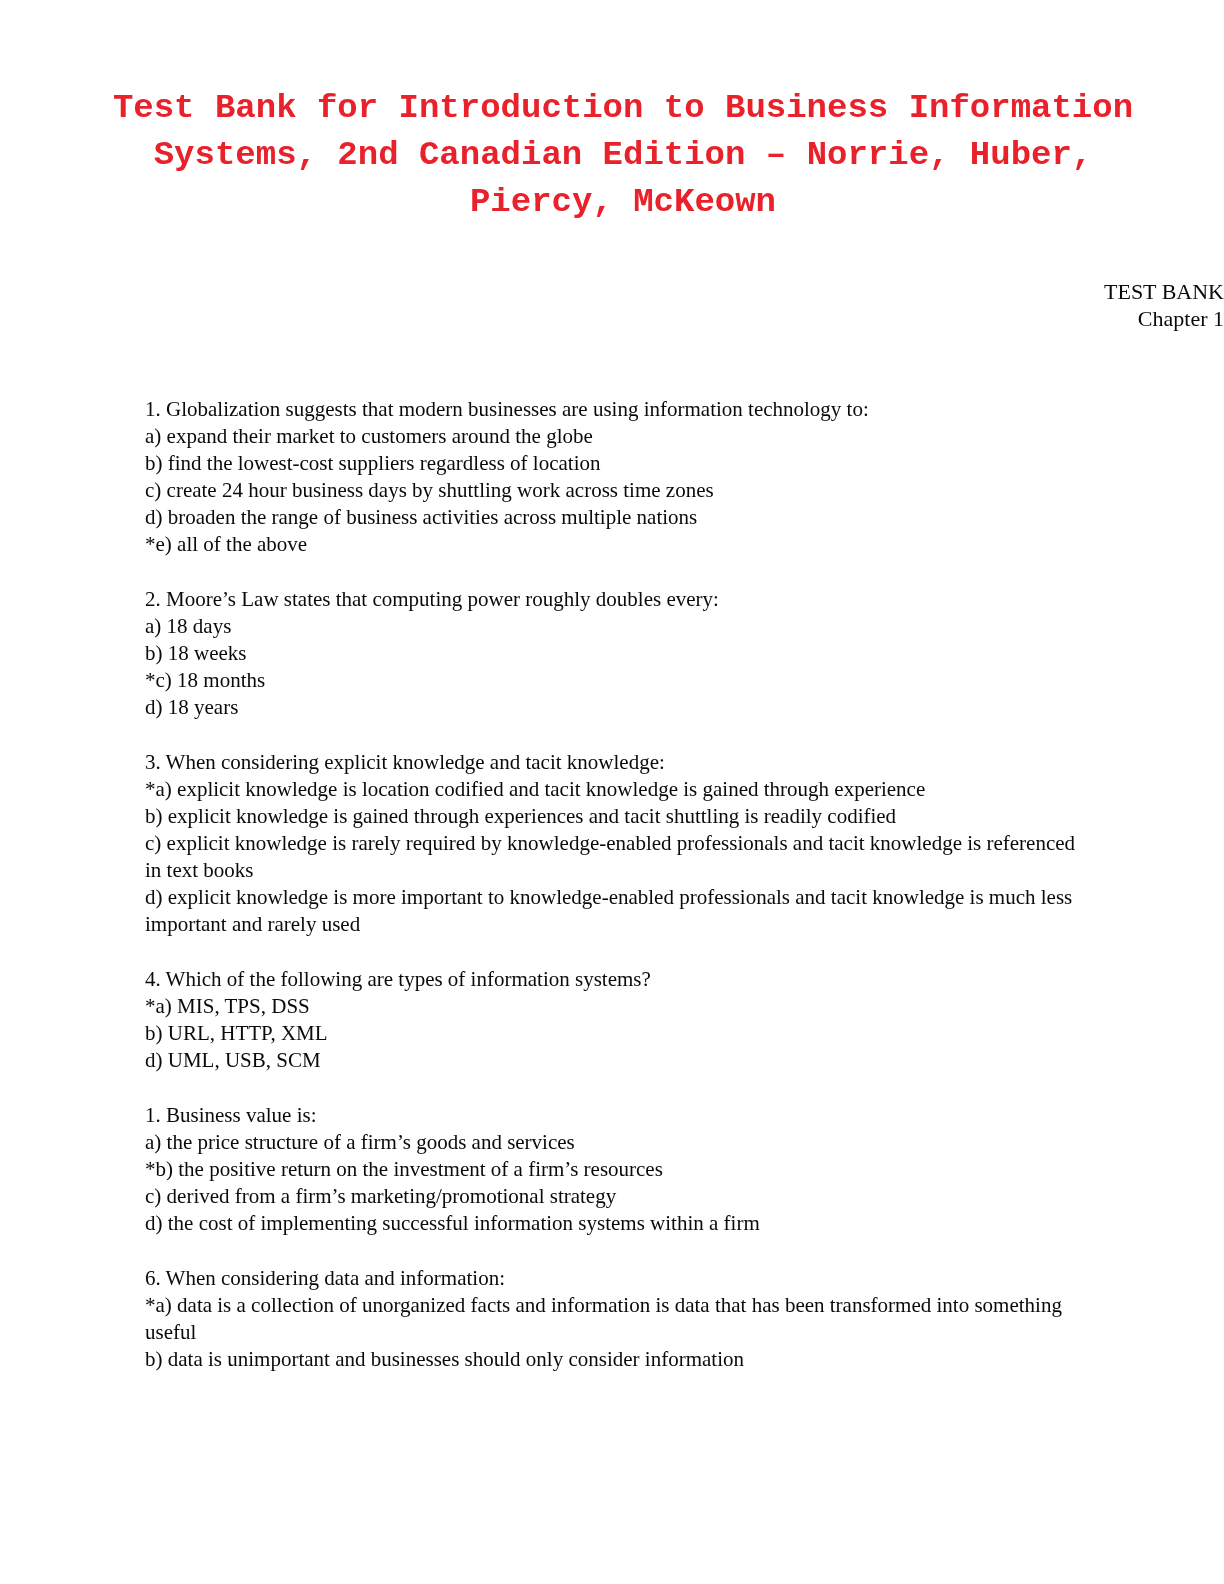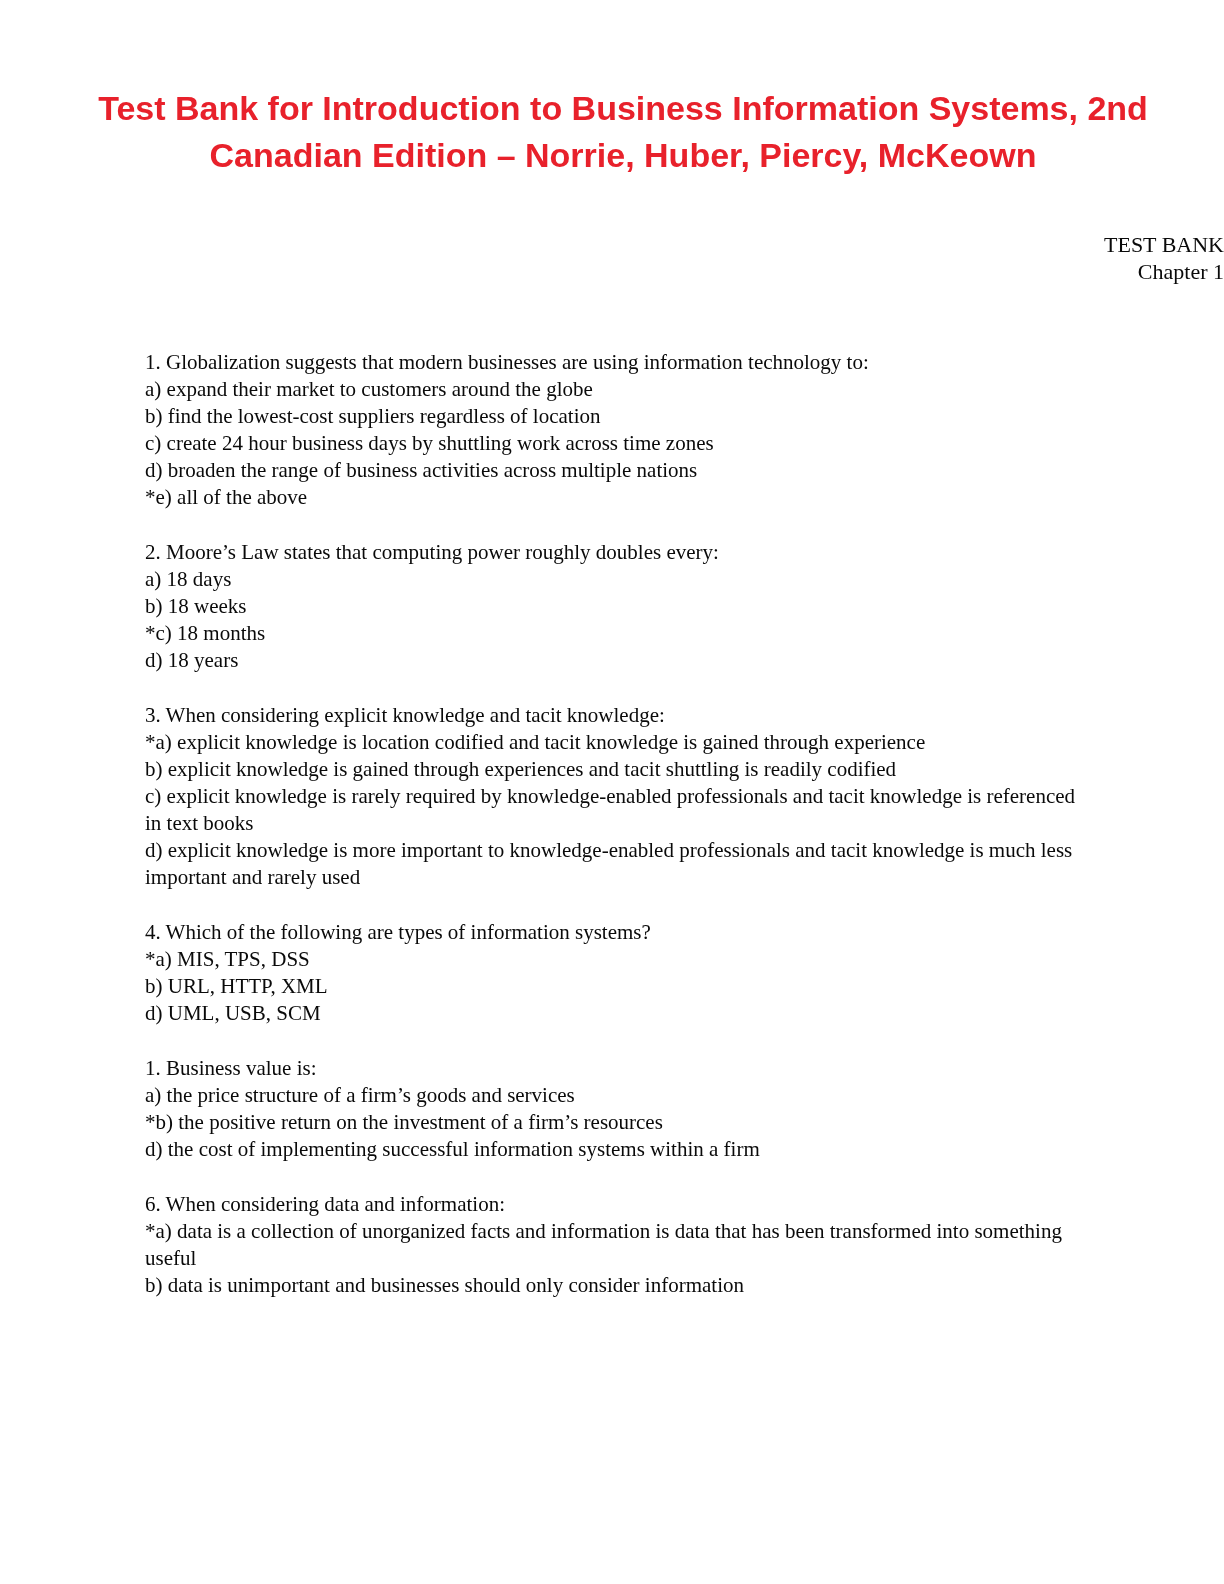--- a/index.html
+++ b/index.html
@@ -16,21 +16,21 @@
     font-size: 21px;
     line-height: 27px;
     color: #0a0a0a;
     overflow: hidden;
   }
   .title {
     margin: 85px auto 0 auto;
     max-width: 1100px;
     padding-left: 22px;
     text-align: center;
-    font-family: Liberation Sans, sans-serif;
+    font-family: Liberation Mono, monospace;
     font-weight: bold;
     font-size: 34px;
     line-height: 47px;
     color: #e8212b;
   }
   .subheading-block {
     margin-top: 52px;
     text-align: right;
   }
   .subheading {
@@ -91,20 +91,21 @@
       <div class="line">4. Which of the following are types of information systems?</div>
       <div class="line">*a) MIS, TPS, DSS</div>
       <div class="line">b) URL, HTTP, XML</div>
       <div class="line">d) UML, USB, SCM</div>
     </div>
 
     <div class="question">
       <div class="line">1. Business value is:</div>
       <div class="line">a) the price structure of a firm’s goods and services</div>
       <div class="line">*b) the positive return on the investment of a firm’s resources</div>
+      <div class="line">c) derived from a firm’s marketing/promotional strategy</div>
       <div class="line">d) the cost of implementing successful information systems within a firm</div>
     </div>
 
     <div class="question">
       <div class="line">6. When considering data and information:</div>
       <div class="line">*a) data is a collection of unorganized facts and information is data that has been transformed into something useful</div>
       <div class="line">b) data is unimportant and businesses should only consider information</div>
     </div>
 
   </section>

